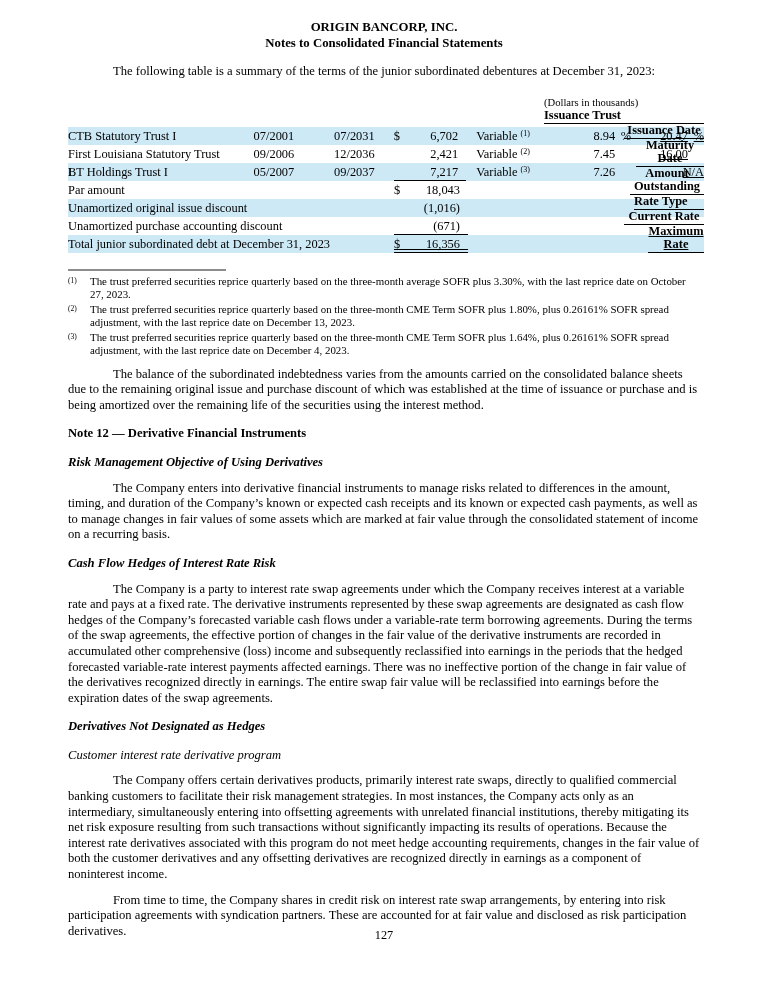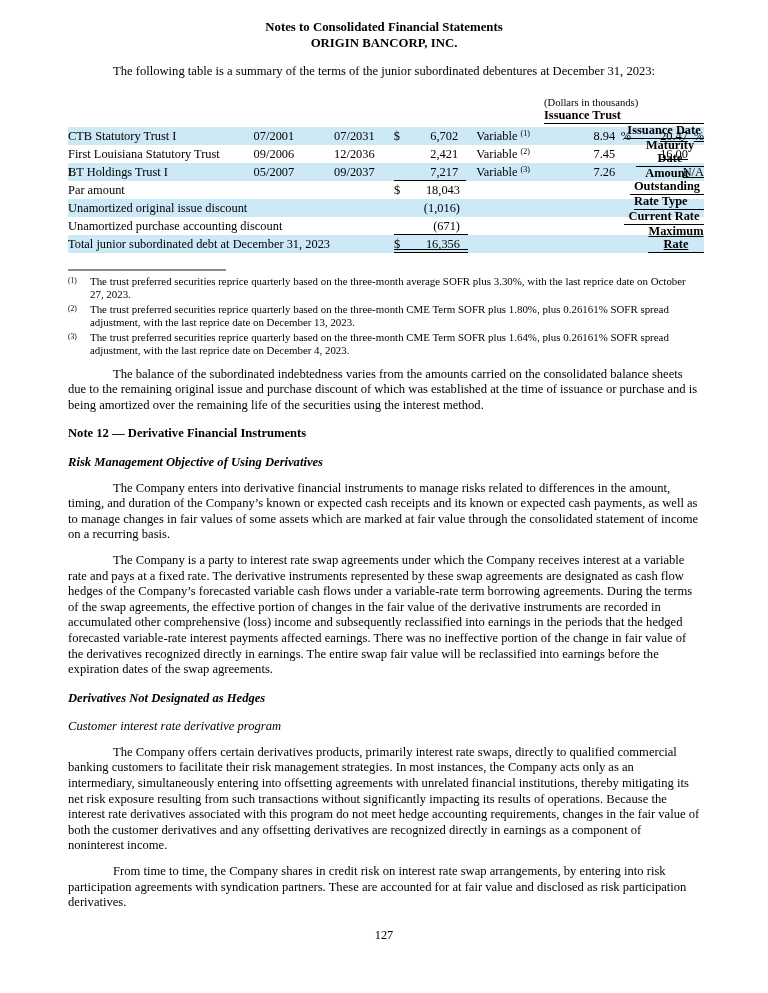--- a/index.html
+++ b/index.html
@@ -64,22 +64,22 @@
   .fn-text { flex: 1; }
 
   .page-number { position: absolute; top: 928px; left: 0; width: 100%; text-align: center; font-size: 12.3px; }
 </style>
 </head>
 <body>
 
 <div class="page">
 
   <div class="doc-header">
+    <div>ORIGIN BANCORP, INC.</div>
     <div>Notes to Consolidated Financial Statements</div>
-    <div>ORIGIN BANCORP, INC.</div>
   </div>
 
   <p class="para indent" style="margin-top:13px">The following table is a summary of the terms of the junior subordinated debentures at December 31, 2023:</p>
 
   <div class="fin-table">
 
     <div class="thead">
       <div class="c1 th">
         <div class="units">(Dollars in thousands)</div>
         <div>Issuance Trust</div>
@@ -228,20 +228,21 @@
   </div>
 
   <p class="para indent">The balance of the subordinated indebtedness varies from the amounts carried on the consolidated balance sheets due to the remaining original issue and purchase discount of which was established at the time of issuance or purchase and is being amortized over the remaining life of the securities using the interest method.</p>
 
   <div class="heading">Note 12 — Derivative Financial Instruments</div>
 
   <div class="heading italic">Risk Management Objective of Using Derivatives</div>
 
   <p class="para indent">The Company enters into derivative financial instruments to manage risks related to differences in the amount, timing, and duration of the Company’s known or expected cash receipts and its known or expected cash payments, as well as to manage changes in fair values of some assets which are marked at fair value through the consolidated statement of income on a recurring basis.</p>
 
+  <div class="heading italic">Cash Flow Hedges of Interest Rate Risk</div>
 
   <p class="para indent">The Company is a party to interest rate swap agreements under which the Company receives interest at a variable rate and pays at a fixed rate. The derivative instruments represented by these swap agreements are designated as cash flow hedges of the Company’s forecasted variable cash flows under a variable-rate term borrowing agreements. During the terms of the swap agreements, the effective portion of changes in the fair value of the derivative instruments are recorded in accumulated other comprehensive (loss) income and subsequently reclassified into earnings in the periods that the hedged forecasted variable-rate interest payments affected earnings. There was no ineffective portion of the change in fair value of the derivatives recognized directly in earnings. The entire swap fair value will be reclassified into earnings before the expiration dates of the swap agreements.</p>
 
   <div class="heading italic">Derivatives Not Designated as Hedges</div>
 
   <div class="subheading-italic">Customer interest rate derivative program</div>
 
   <p class="para indent">The Company offers certain derivatives products, primarily interest rate swaps, directly to qualified commercial banking customers to facilitate their risk management strategies. In most instances, the Company acts only as an intermediary, simultaneously entering into offsetting agreements with unrelated financial institutions, thereby mitigating its net risk exposure resulting from such transactions without significantly impacting its results of operations. Because the interest rate derivatives associated with this program do not meet hedge accounting requirements, changes in the fair value of both the customer derivatives and any offsetting derivatives are recognized directly in earnings as a component of noninterest income.</p>
 
   <p class="para indent">From time to time, the Company shares in credit risk on interest rate swap arrangements, by entering into risk participation agreements with syndication partners. These are accounted for at fair value and disclosed as risk participation derivatives.</p>

